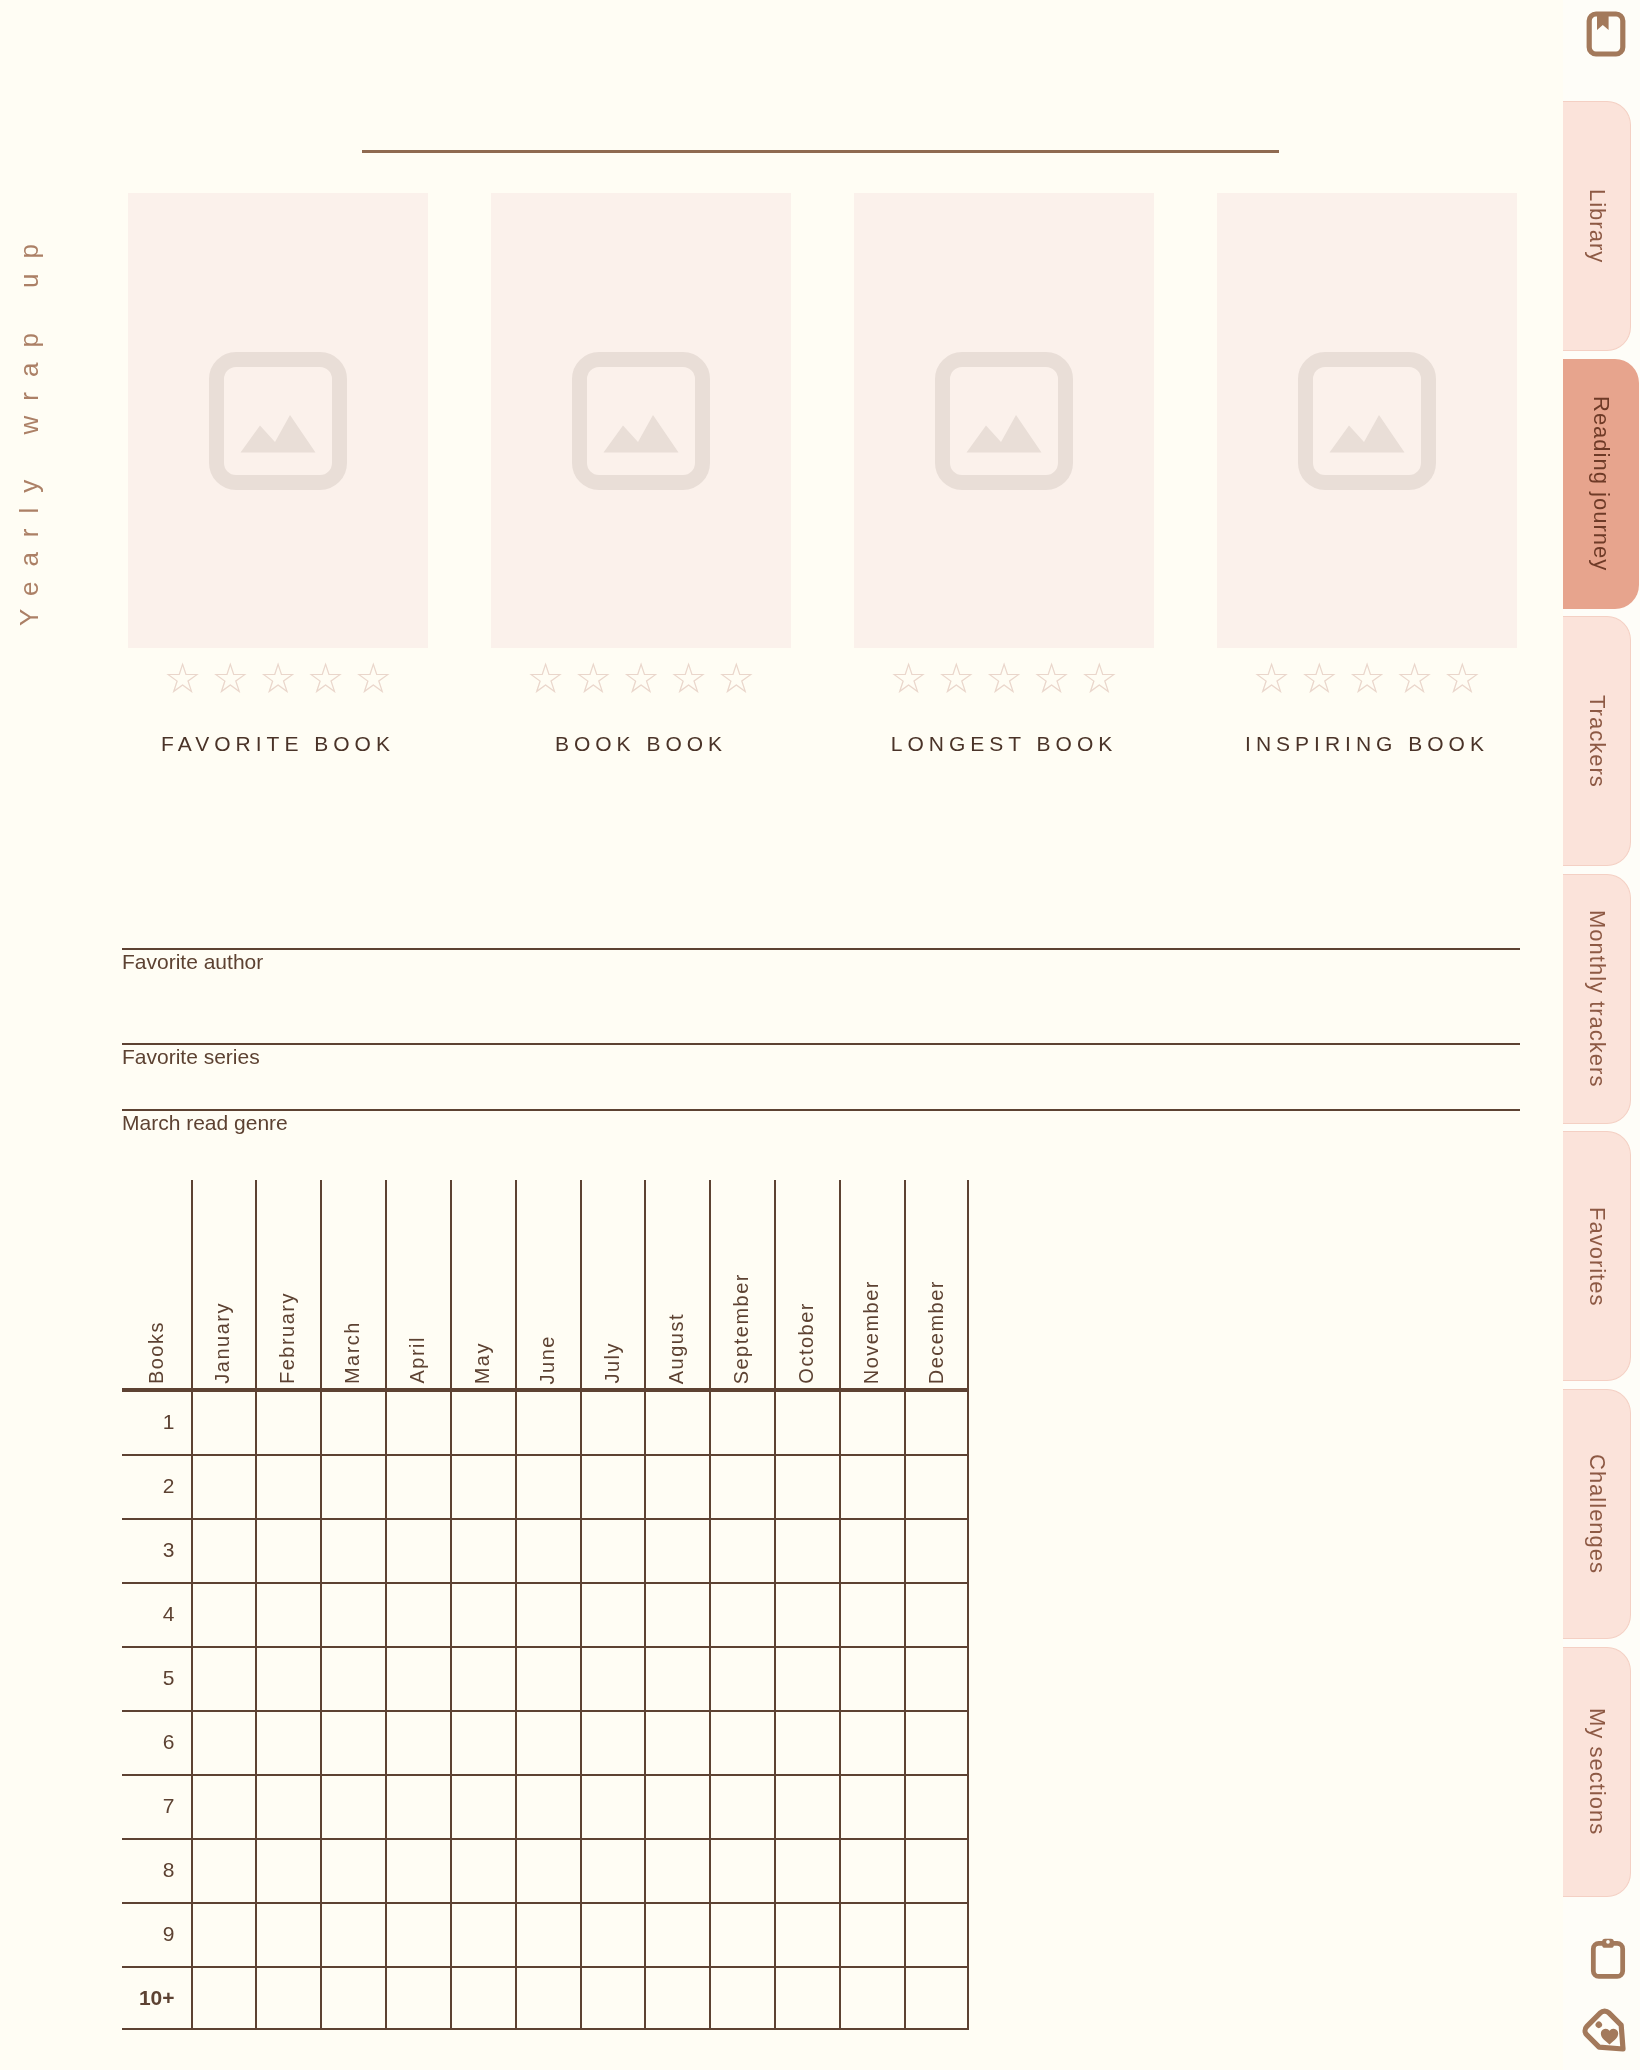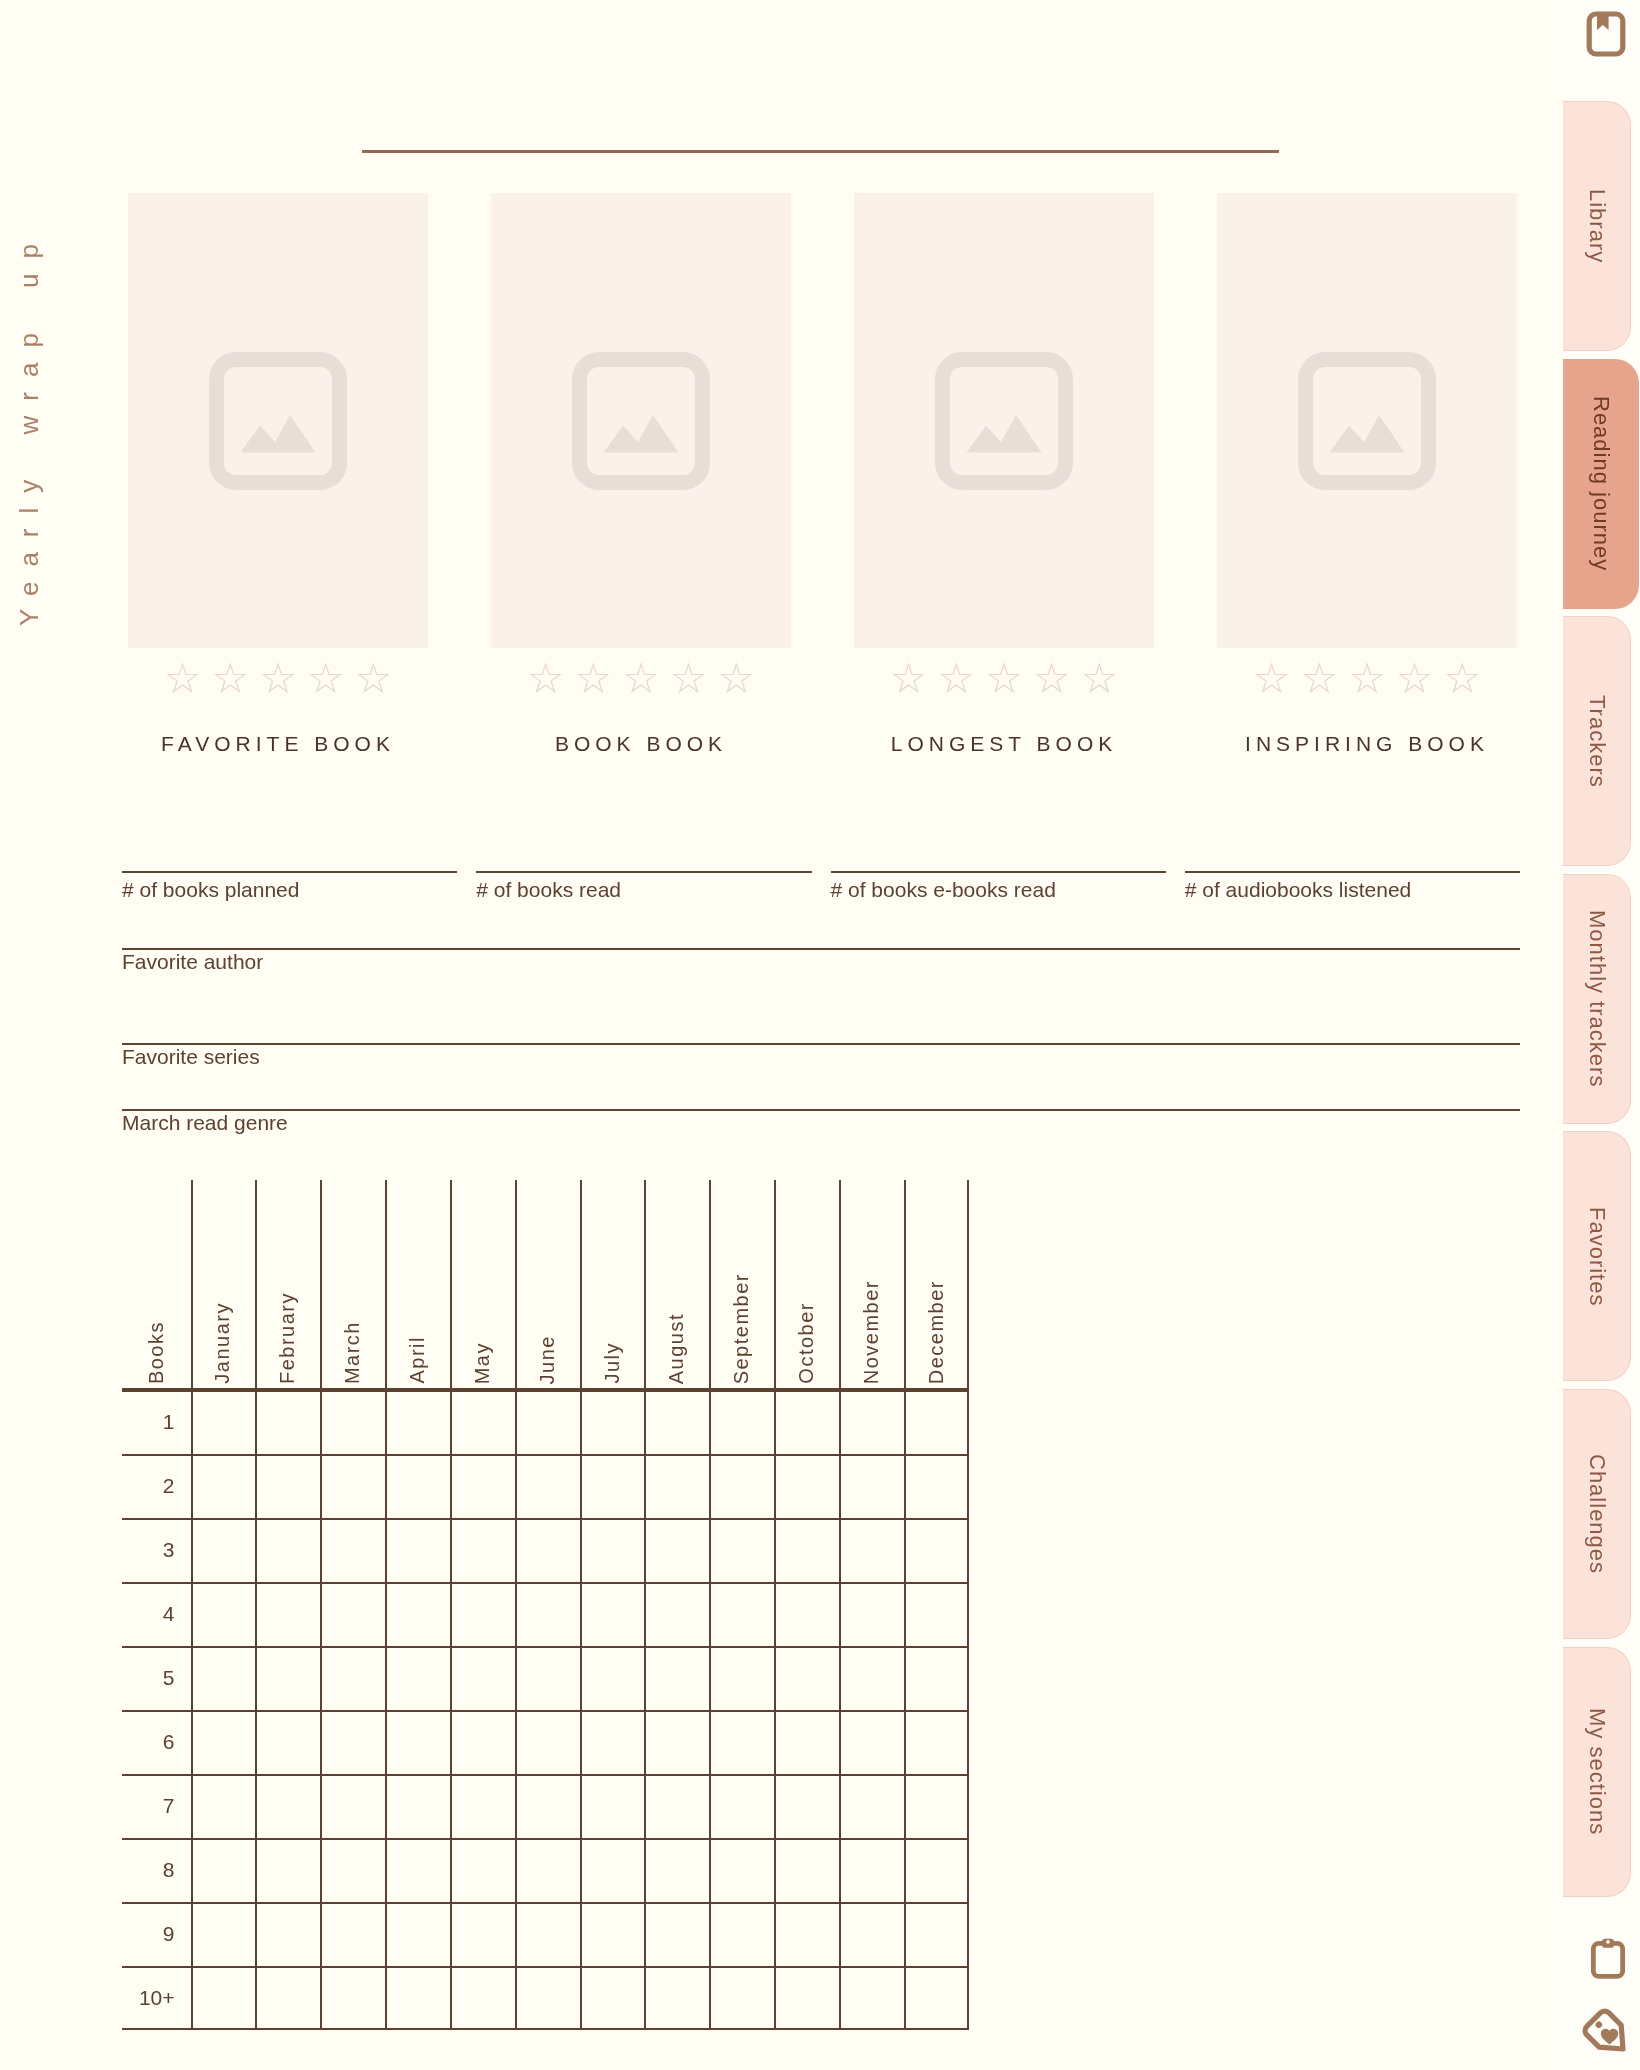--- a/index.html
+++ b/index.html
@@ -122,34 +122,20 @@
       <svg viewBox="0 0 100 100" fill="none">
         <rect x="9" y="9" width="82" height="82" rx="13" stroke="currentColor" stroke-width="10"></rect>
         <path d="M25 71 L38 53 L48 64 L58 46 L75 71 Z" fill="currentColor"></path>
       </svg>
     </div>
     <div class="stars">☆☆☆☆☆</div>
     <div class="card-label">INSPIRING BOOK</div>
   </div>
     </div>
 
-  <div class="statrow" id="statrow">
-      <div class="stat-field">
-    <span class="field-label"># of books planned</span>
-  </div>
-      <div class="stat-field">
-    <span class="field-label"># of books read</span>
-  </div>
-      <div class="stat-field">
-    <span class="field-label"># of books e-books read</span>
-  </div>
-      <div class="stat-field">
-    <span class="field-label"># of audiobooks listened</span>
-  </div>
-    </div>
   <div id="textfields">
       <div class="text-field" style="top: 948px;">
     <span class="field-label">Favorite author</span>
   </div>
       <div class="text-field" style="top: 1043px;">
     <span class="field-label">Favorite series</span>
   </div>
       <div class="text-field" style="top: 1109px;">
     <span class="field-label">March read genre</span>
   </div>
@@ -221,21 +207,21 @@
       </div>
       <div class="rownum" style="left: 0px; width: 68.5px; top: 210px; height: 64px;">1</div>
       <div class="rownum" style="left: 0px; width: 68.5px; top: 274px; height: 64px;">2</div>
       <div class="rownum" style="left: 0px; width: 68.5px; top: 338px; height: 64px;">3</div>
       <div class="rownum" style="left: 0px; width: 68.5px; top: 402px; height: 64px;">4</div>
       <div class="rownum" style="left: 0px; width: 68.5px; top: 466px; height: 64px;">5</div>
       <div class="rownum" style="left: 0px; width: 68.5px; top: 530px; height: 64px;">6</div>
       <div class="rownum" style="left: 0px; width: 68.5px; top: 594px; height: 64px;">7</div>
       <div class="rownum" style="left: 0px; width: 68.5px; top: 658px; height: 64px;">8</div>
       <div class="rownum" style="left: 0px; width: 68.5px; top: 722px; height: 64px;">9</div>
-      <div class="rownum" style="left: 0px; width: 68.5px; top: 786px; height: 64px;">10+</div>
+      <div class="rownum" style="left: 0px; width: 68.5px; top: 786px; height: 64px; font-weight: bold;">10+</div>
     </div>
 
 </div>
 
 <div class="rail">
   <svg class="rail-icon" style="left:19px;top:8px;width:48px;height:52px" viewBox="0 0 24 26" fill="none">
     <rect x="3.6" y="3" width="16.8" height="20" rx="3.4" stroke="currentColor" stroke-width="2.6"></rect>
     <path d="M7.5 3 V11 L10.4 8.5 L13.3 11 V3 Z" fill="currentColor"></path>
   </svg>
 

